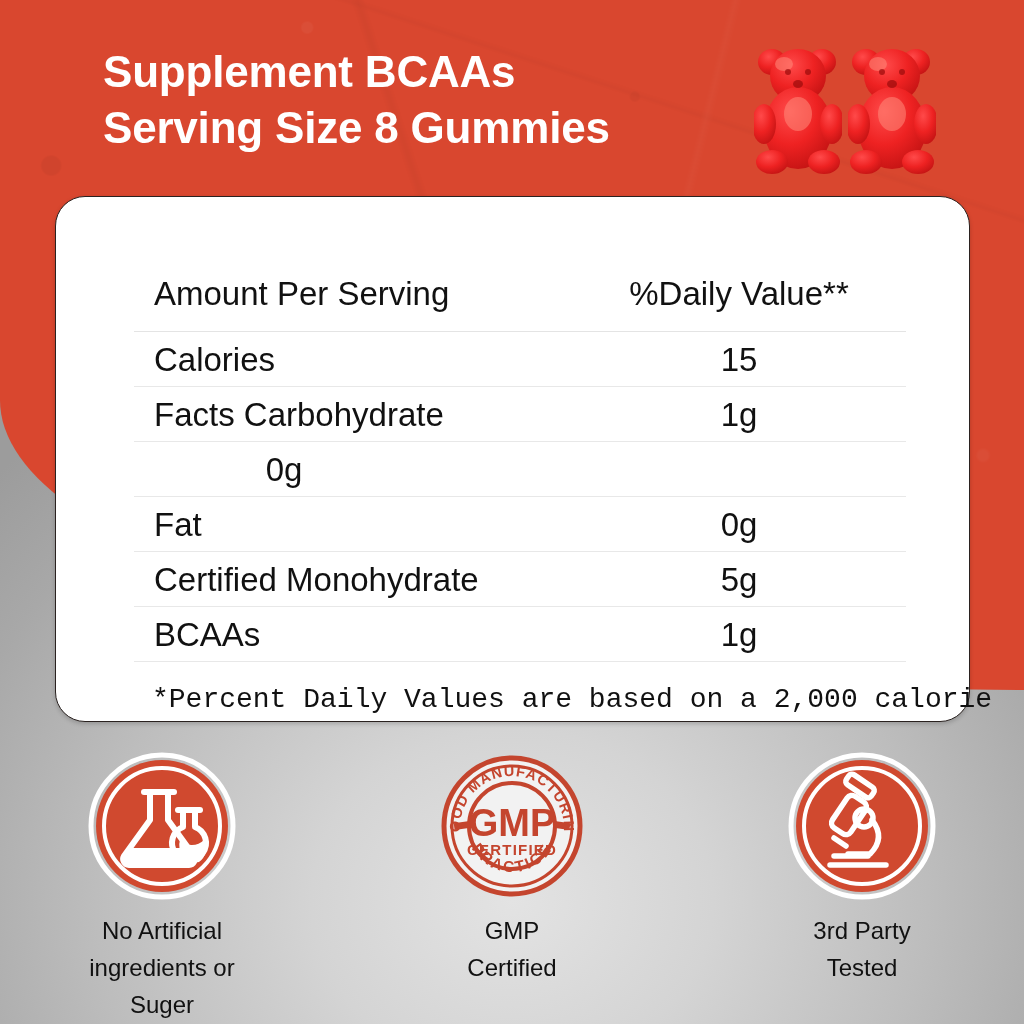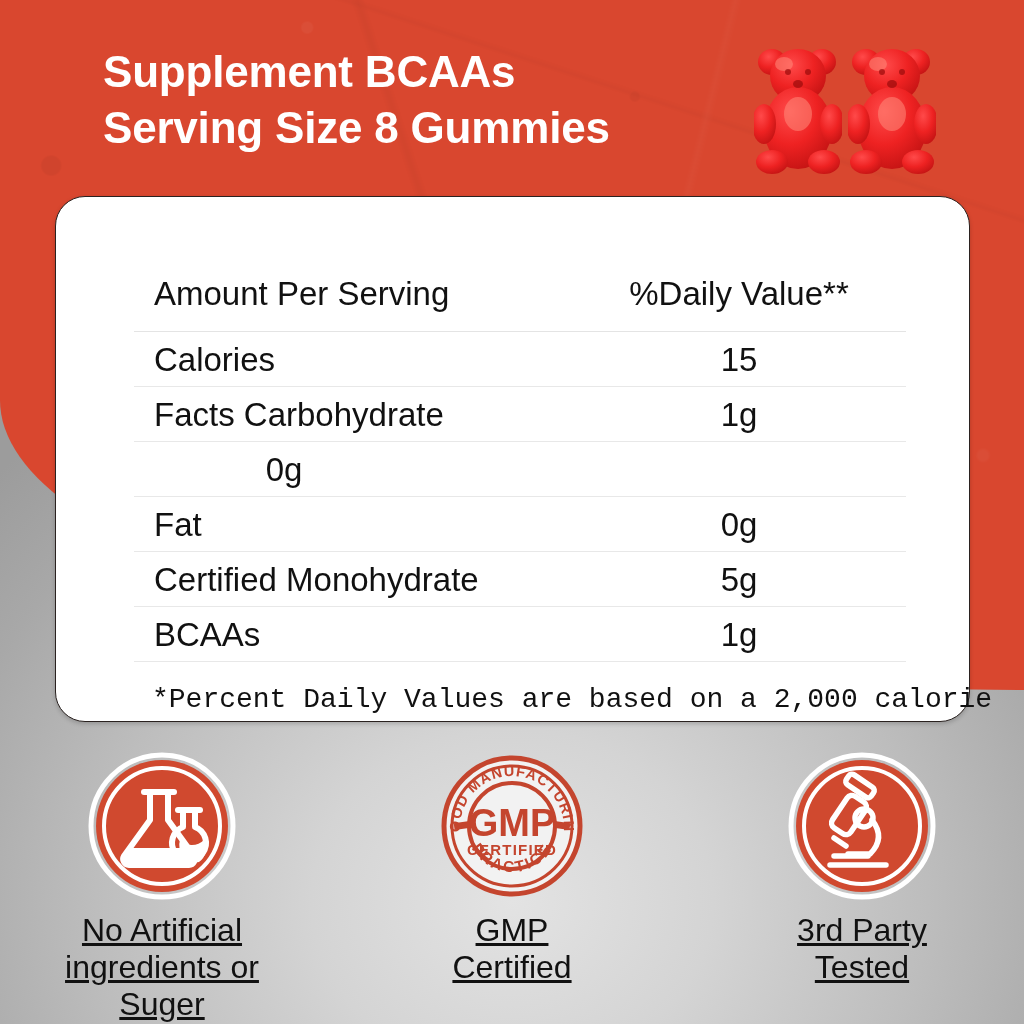--- a/index.html
+++ b/index.html
@@ -144,26 +144,25 @@
   }
   .badge {
     width: 200px;
     display: flex;
     flex-direction: column;
     align-items: center;
   }
   .badge-icon { width: 148px; height: 148px; }
   .badge-label {
     margin-top: 12px;
-    font-size: 32px;
+    font-size: 24px;
     line-height: 37px;
     color: #111111;
     text-align: center;
     white-space: pre-line;
-    text-decoration: underline;
   }
 </style>
 </head>
 <body>
 
 <div id="page">
 
   <div class="orange-panel">
     <div class="orange-texture"></div>
   </div>

